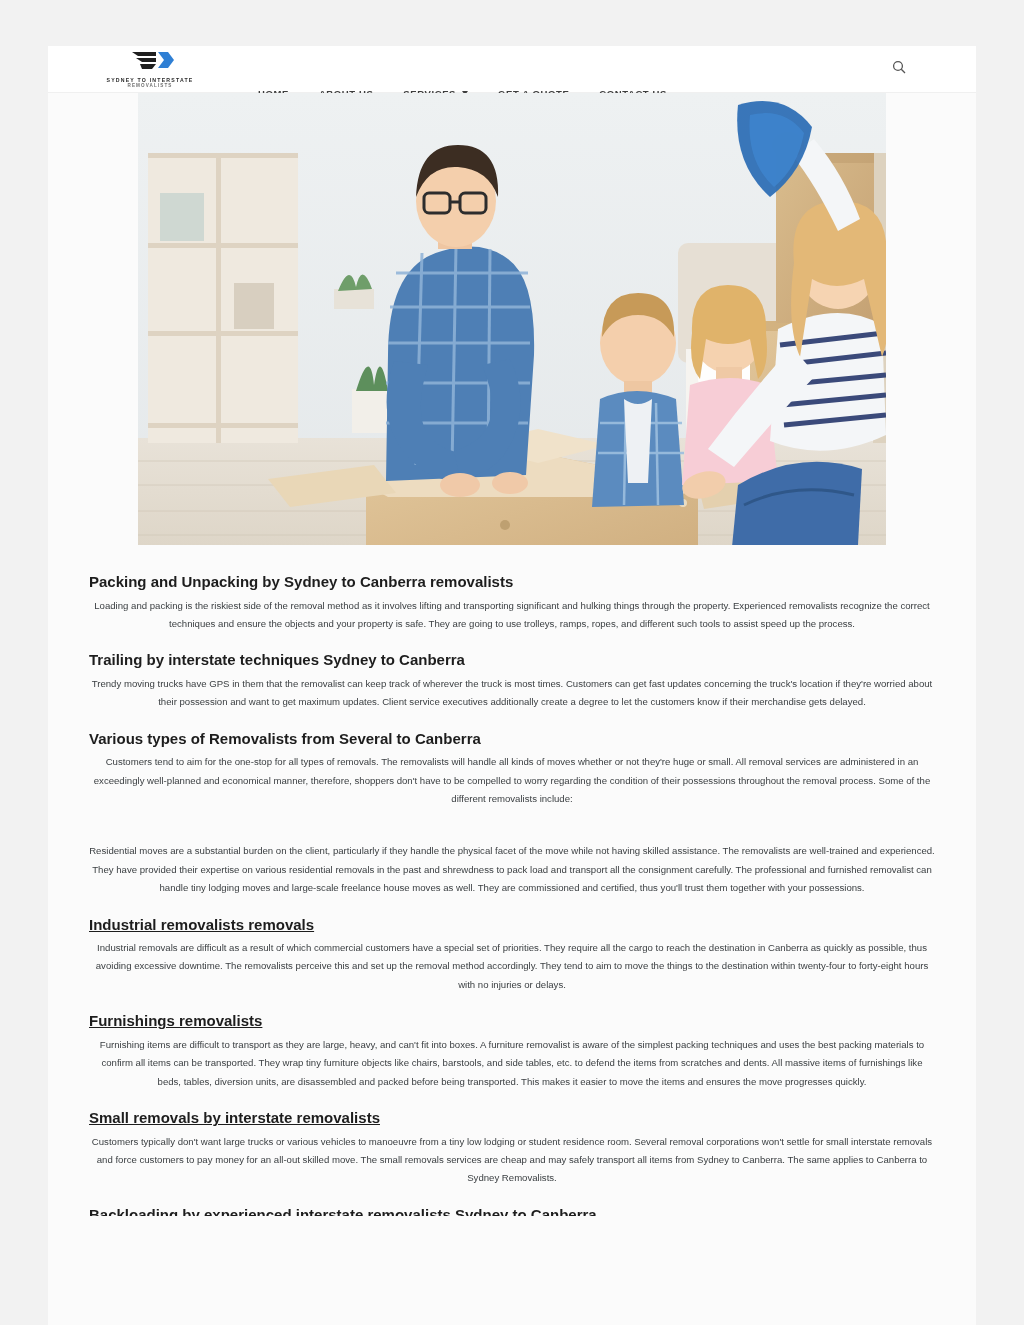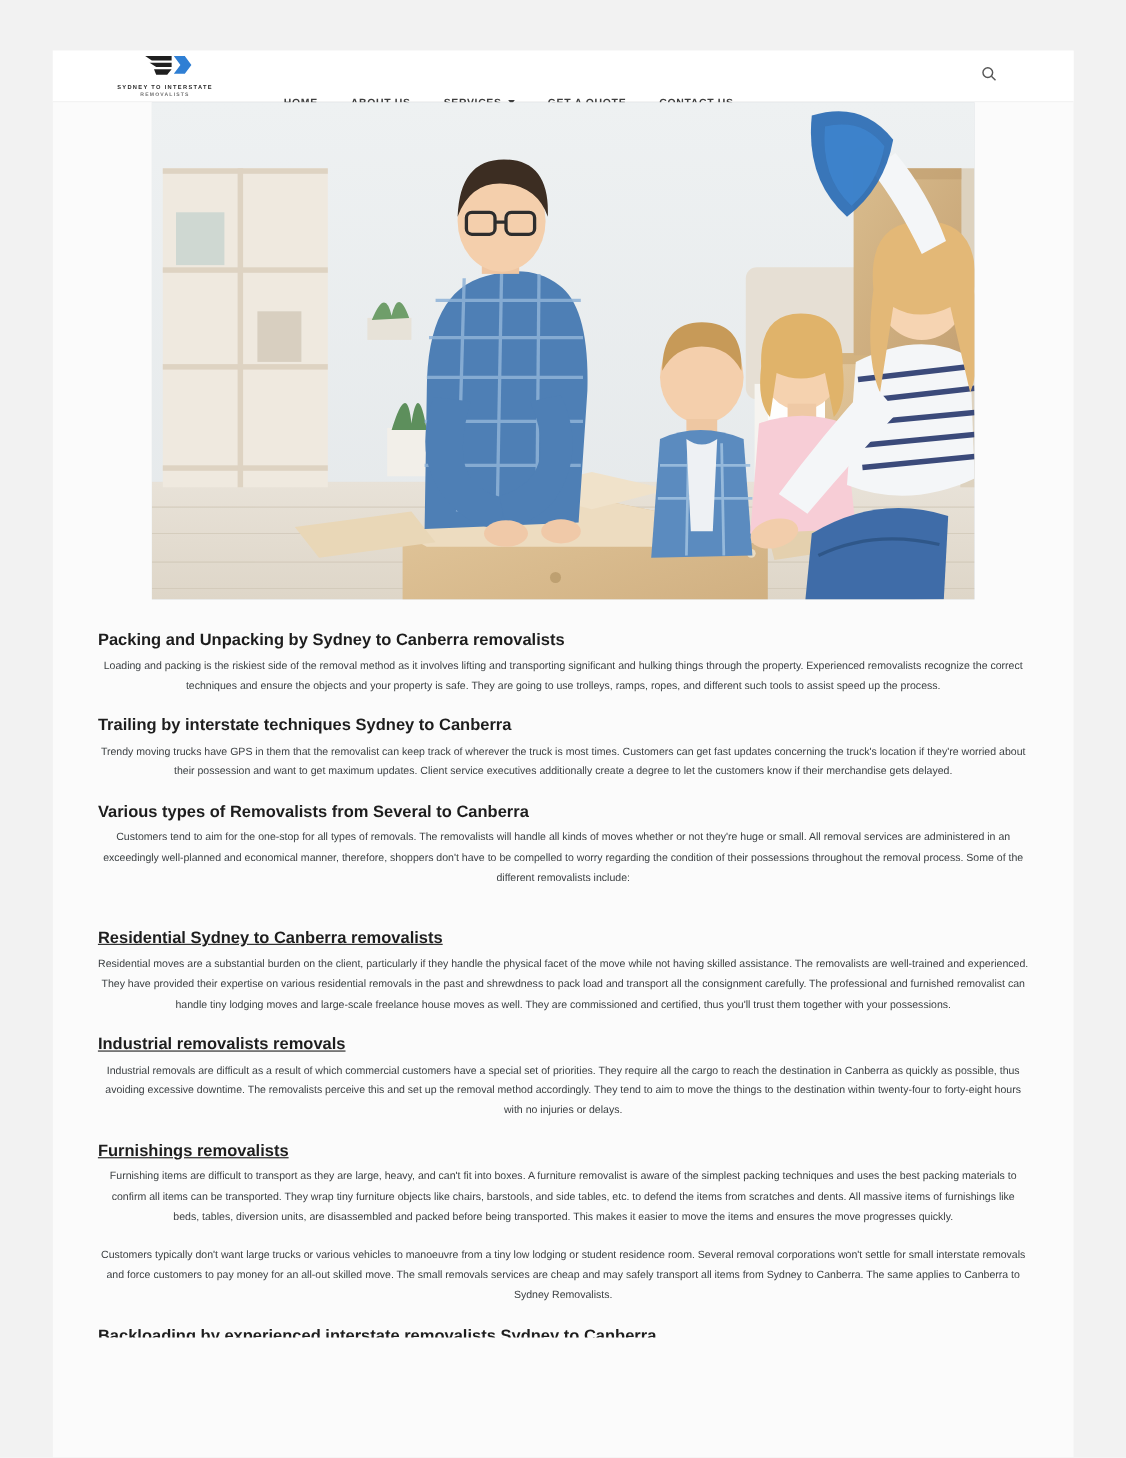--- a/index.html
+++ b/index.html
@@ -358,35 +358,35 @@
       </div>
 
       <div class="sec">
         <h3 class="sec-title">Various types of Removalists from Several to Canberra</h3>
         <p class="sec-body">Customers tend to aim for the one-stop for all types of removals. The removalists will handle all kinds of moves whether or not they're huge or small. All removal services are administered in an exceedingly well-planned and economical manner, therefore, shoppers don't have to be compelled to worry regarding the condition of their possessions throughout the removal process. Some of the different removalists include:</p>
       </div>
 
       <div class="gap-big"></div>
 
       <div class="sec">
-        <h3 class="sec-title underline">Residential Sydney to Canberra removalists</h3>
         <p class="sec-body">Residential moves are a substantial burden on the client, particularly if they handle the physical facet of the move while not having skilled assistance. The removalists are well-trained and experienced. They have provided their expertise on various residential removals in the past and shrewdness to pack load and transport all the consignment carefully. The professional and furnished removalist can handle tiny lodging moves and large-scale freelance house moves as well. They are commissioned and certified, thus you'll trust them together with your possessions.</p>
       </div>
 
       <div class="sec">
         <h3 class="sec-title underline">Industrial removalists removals</h3>
         <p class="sec-body">Industrial removals are difficult as a result of which commercial customers have a special set of priorities. They require all the cargo to reach the destination in Canberra as quickly as possible, thus avoiding excessive downtime. The removalists perceive this and set up the removal method accordingly. They tend to aim to move the things to the destination within twenty-four to forty-eight hours with no injuries or delays.</p>
       </div>
 
       <div class="sec">
         <h3 class="sec-title underline">Furnishings removalists</h3>
         <p class="sec-body">Furnishing items are difficult to transport as they are large, heavy, and can't fit into boxes. A furniture removalist is aware of the simplest packing techniques and uses the best packing materials to confirm all items can be transported. They wrap tiny furniture objects like chairs, barstools, and side tables, etc. to defend the items from scratches and dents. All massive items of furnishings like beds, tables, diversion units, are disassembled and packed before being transported. This makes it easier to move the items and ensures the move progresses quickly.</p>
       </div>
 
       <div class="sec">
+        <h3 class="sec-title underline">Small removals by interstate removalists</h3>
         <p class="sec-body">Customers typically don't want large trucks or various vehicles to manoeuvre from a tiny low lodging or student residence room. Several removal corporations won't settle for small interstate removals and force customers to pay money for an all-out skilled move. The small removals services are cheap and may safely transport all items from Sydney to Canberra. The same applies to Canberra to Sydney Removalists.</p>
       </div>
 
       <div class="cut-off">
         <h3 class="sec-title">Backloading by experienced interstate removalists Sydney to Canberra</h3>
       </div>
 
     </div>
   </div>
 </div>

